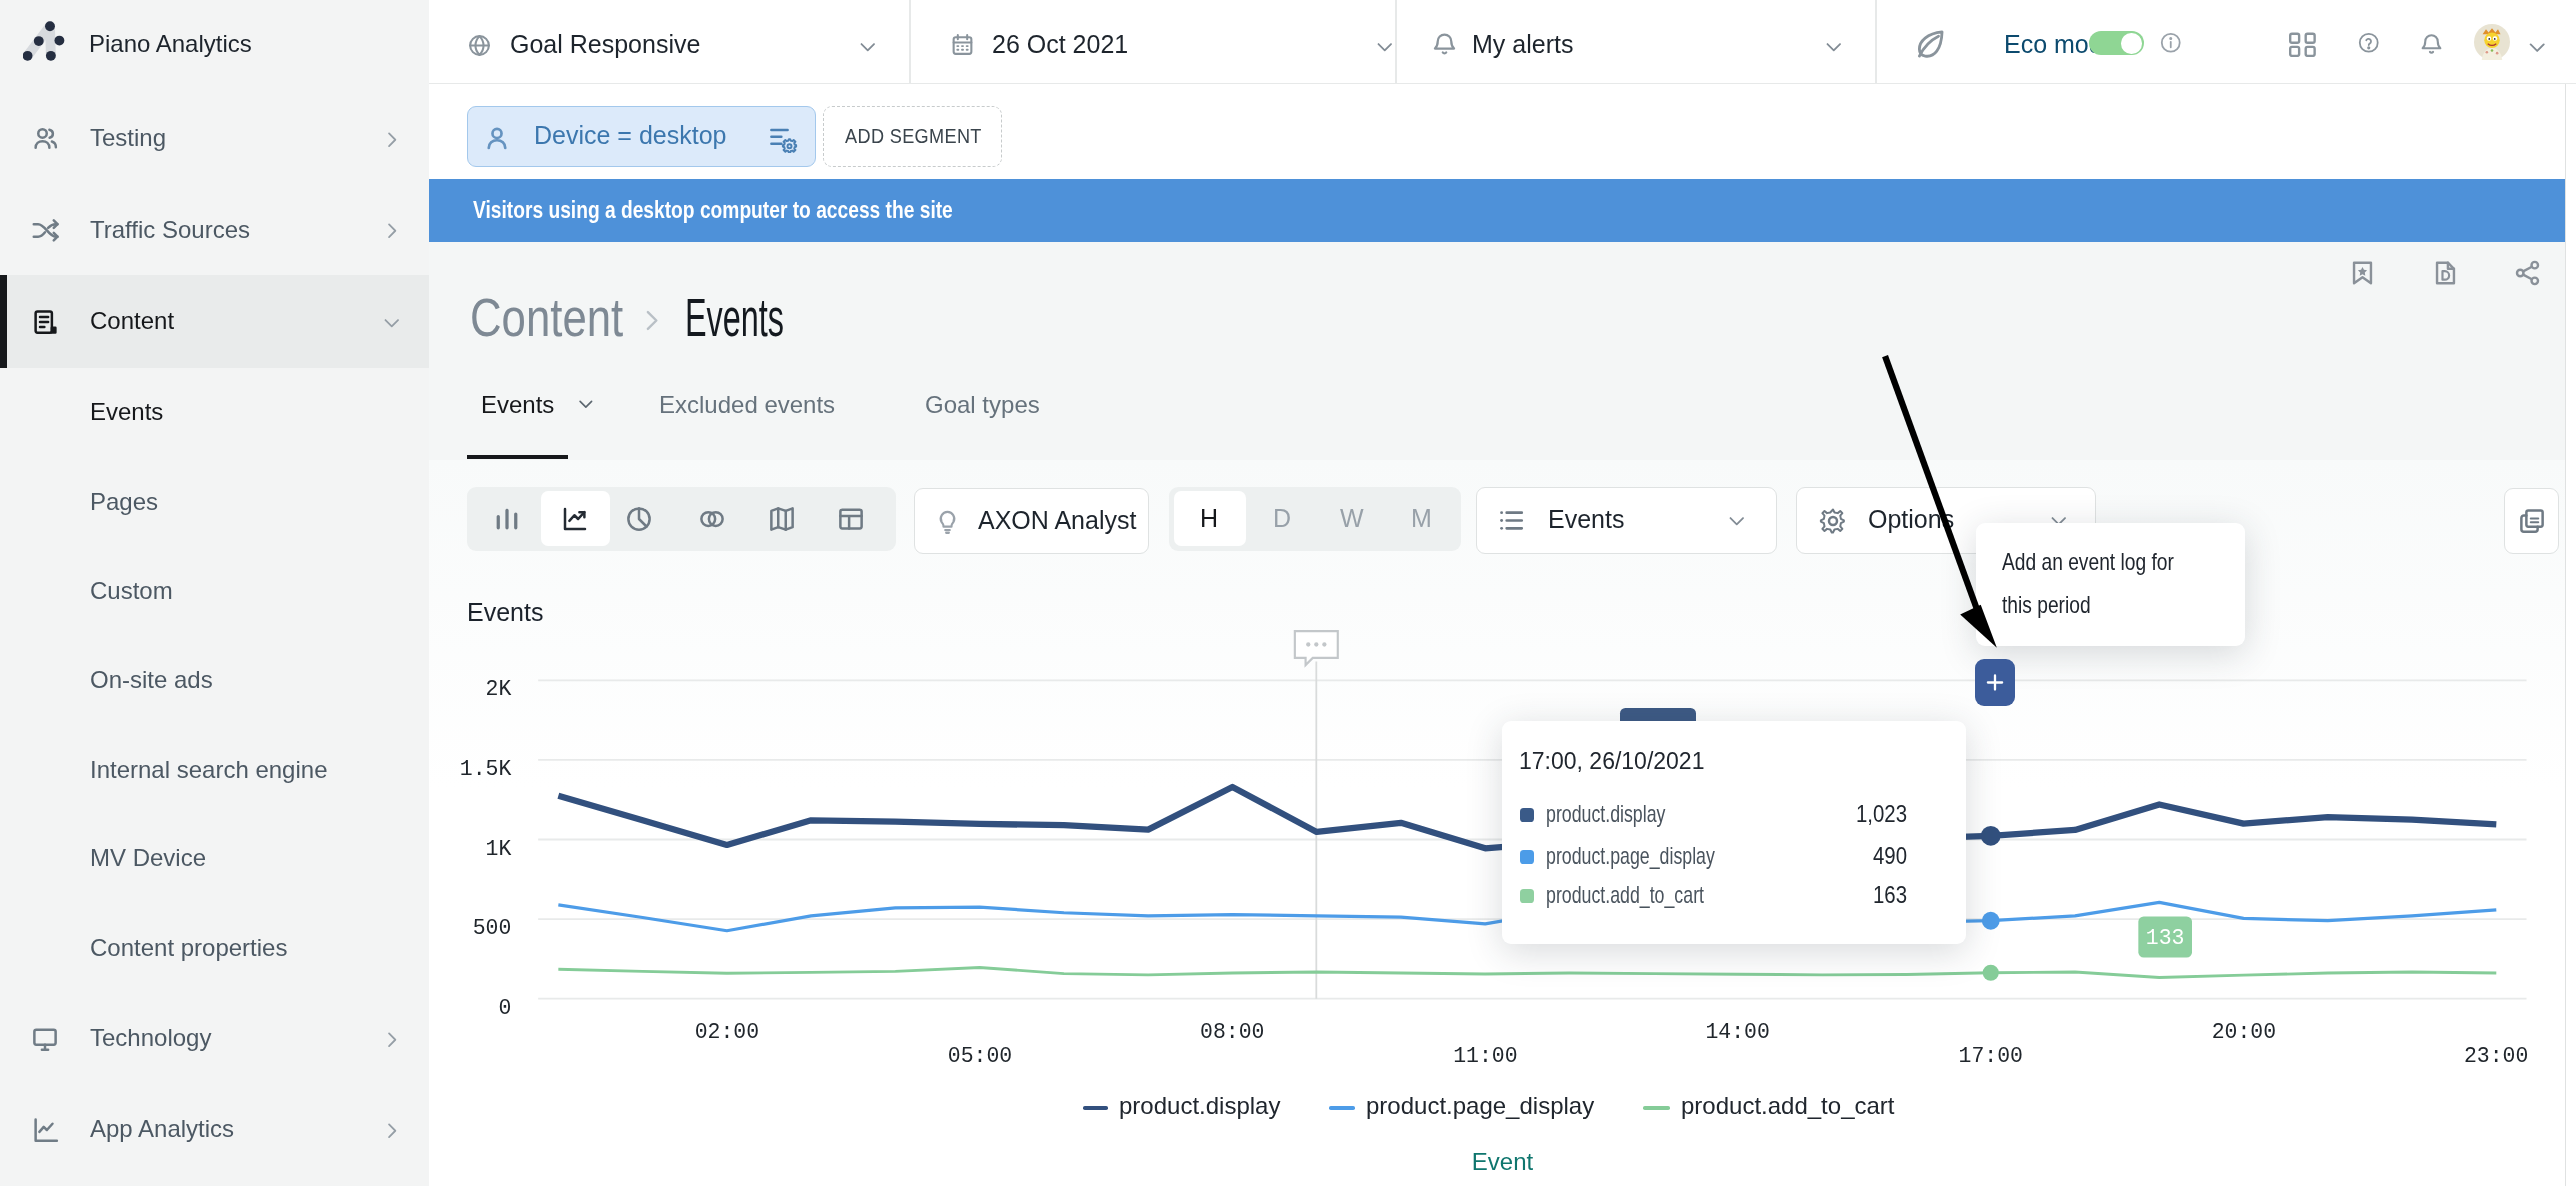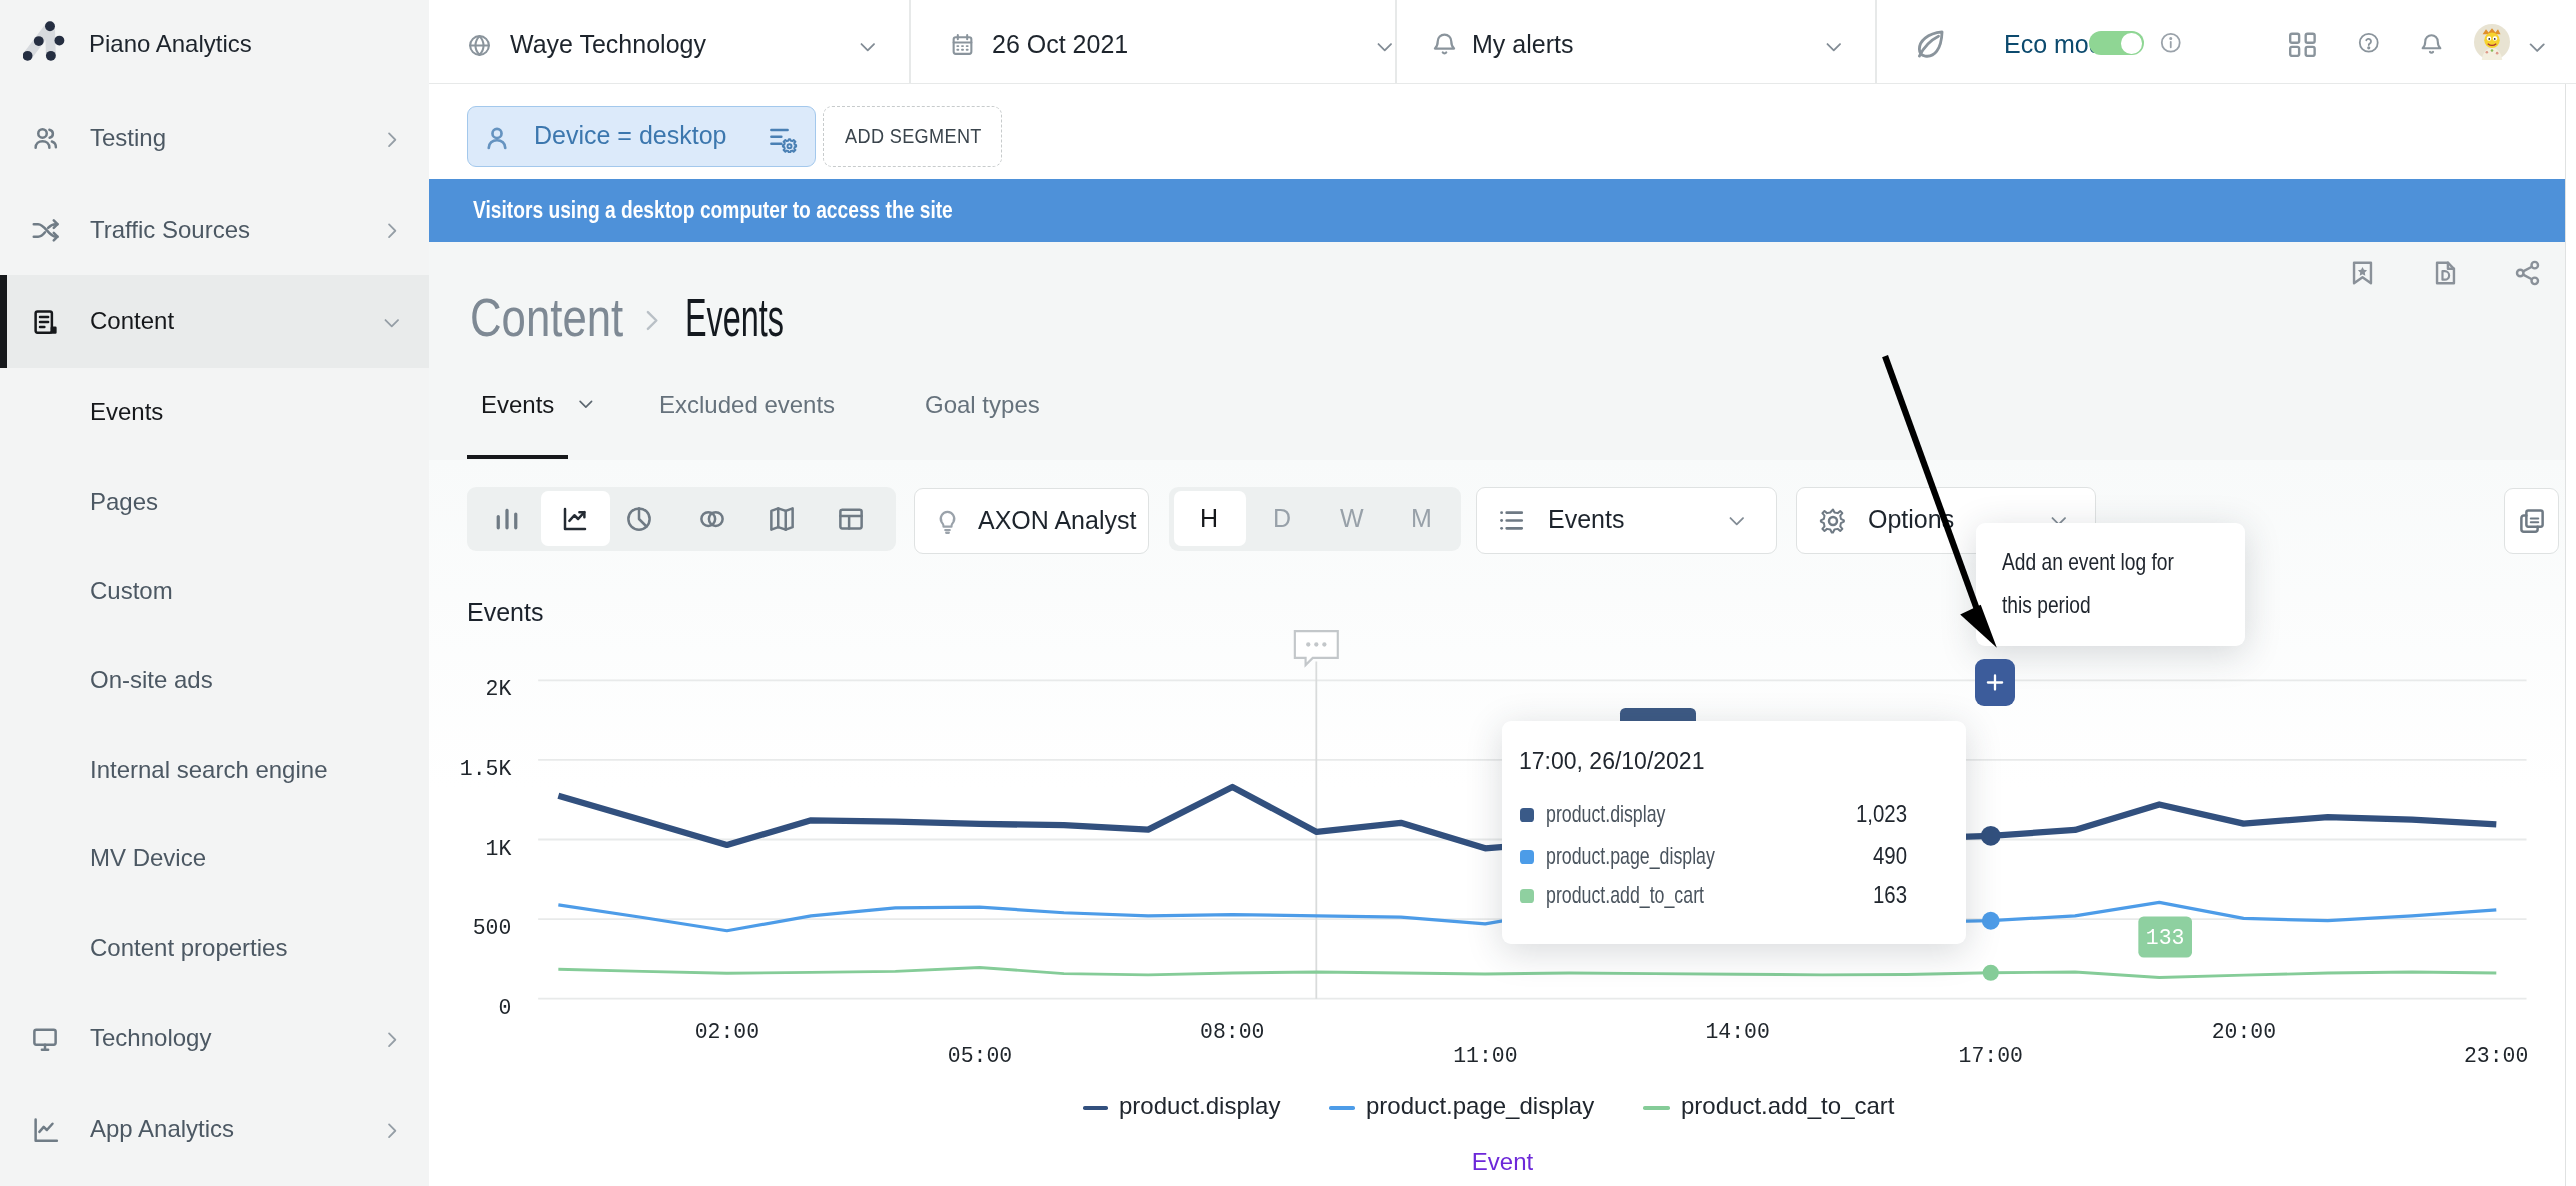--- a/index.html
+++ b/index.html
@@ -98,21 +98,21 @@
 <div class="abs" style="left:909px;top:0;width:1.8px;height:84px;background:#e7e9e9;"></div>
 <div class="abs" style="left:1395px;top:0;width:1.8px;height:84px;background:#e7e9e9;"></div>
 <div class="abs" style="left:1875px;top:0;width:1.8px;height:84px;background:#e7e9e9;"></div>
 
 <svg class="abs" style="left:467px;top:33px;" width="25" height="25" viewBox="0 0 24 24">
     <g class="ic" stroke="#8a949c">
       <circle cx="12" cy="12" r="9"></circle>
       <path d="M3 12 h18 M12 3 c-5.2 5.5-5.2 12.5 0 18 M12 3 c5.2 5.5 5.2 12.5 0 18"></path>
     </g>
   </svg>
-<div class="abs" style="left:510px;top:29.5px;font-size:25px;color:#1d242c;">Waye Technology</div>
+<div class="abs" style="left:510px;top:29.5px;font-size:25px;color:#1d242c;">Goal Responsive</div>
 <svg class="abs" style="left:857px;top:36px;" width="21.5" height="21.5" viewBox="0 0 24 24">
     <path d="M5 9 l7 7 7-7" class="ic" stroke="#828c95"></path>
   </svg>
 
 <svg class="abs" style="left:950px;top:32px;" width="25" height="25" viewBox="0 0 24 24">
     <g class="ic" stroke="#8a949c">
       <rect x="3.5" y="5" width="17" height="16" rx="2"></rect>
       <path d="M3.5 10 h17 M7.5 3 v4 M16.5 3 v4"></path>
       <path d="M7 13.5 h1 M11.5 13.5 h1 M16 13.5 h1 M7 17 h1 M11.5 17 h1 M16 17 h1" stroke-width="1.8"></path>
     </g>
@@ -422,16 +422,16 @@
   <path d="M153 344 L112 307 L135 296 z" fill="#000"></path>
 </svg>
 
 <div class="abs" style="left:1083px;top:1106px;width:25px;height:3.6px;border-radius:1.8px;background:#32507e;"></div>
 <div class="abs" style="left:1119px;top:1092px;font-size:24px;color:#20262e;">product.display</div>
 <div class="abs" style="left:1329px;top:1106px;width:26px;height:3.6px;border-radius:1.8px;background:#4d9ce8;"></div>
 <div class="abs" style="left:1366px;top:1092px;font-size:24px;color:#20262e;">product.page_display</div>
 <div class="abs" style="left:1643px;top:1106px;width:27px;height:3.6px;border-radius:1.8px;background:#85cc98;"></div>
 <div class="abs" style="left:1681px;top:1092px;font-size:24px;color:#20262e;">product.add_to_cart</div>
 
-<div class="abs" style="left:1413px;top:1148px;width:179px;text-align:center;font-size:24px;color:#6d28d9;">Event</div>
+<div class="abs" style="left:1413px;top:1148px;width:179px;text-align:center;font-size:24px;color:#0f766e;">Event</div>
 
 <div class="abs" style="left:2565px;top:84px;width:10.7px;height:1103px;background:#fff;border-left:1.8px solid #e0e2e2;"></div>
 
 
 </body></html>

